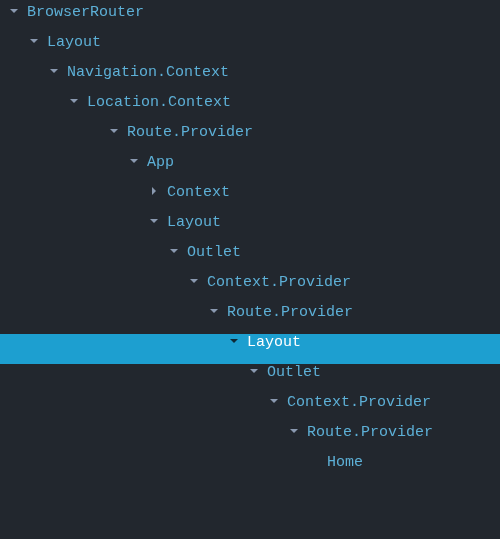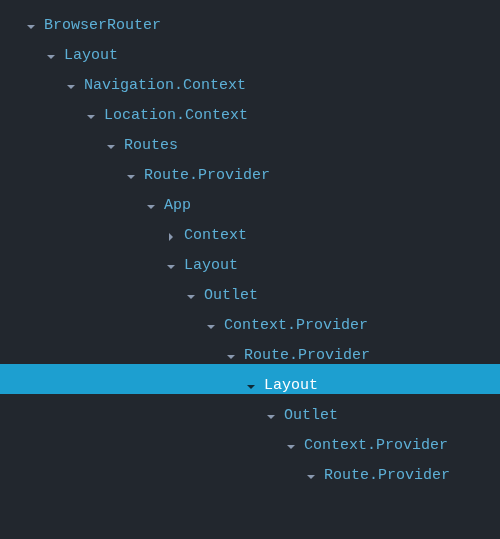--- a/index.html
+++ b/index.html
@@ -12,23 +12,23 @@
       color: #5db0d7;
       font-family: 'Consolas', 'Monaco', 'Courier New', monospace;
       font-size: 15px;
       width: 500px;
       height: 539px;
       overflow: hidden;
       padding-top: 4px;
     }
     .tree-row {
       display: flex;
-      align-items: flex-end;
+      align-items: flex-start;
       height: 30px;
-      padding-left: 24px;
+      padding-left: 7px;
       cursor: pointer;
     }
     .tree-row.selected {
       background: #1d9fd0;
     }
     .tree-row.selected .label {
       color: #ffffff;
     }
     .tree-row.selected .arrow svg {
       fill: #0e2a36;
@@ -93,29 +93,20 @@
     <div class="tree-row">
       <span class="indent" style="width: 60px;"></span>
       <span class="arrow">
         <svg viewBox="0 0 10 10">
           <path d="M1 3 L5 7 L9 3 Z"></path>
         </svg>
       </span>
       <span class="label">Location.Context</span>
     </div>
     <div class="tree-row">
-      <span class="indent" style="width: 80px;"></span>
-      <span class="arrow">
-        <svg viewBox="0 0 10 10">
-          <path d="M1 3 L5 7 L9 3 Z"></path>
-        </svg>
-      </span>
-      <span class="label">Routes</span>
-    </div>
-    <div class="tree-row">
       <span class="indent" style="width: 100px;"></span>
       <span class="arrow">
         <svg viewBox="0 0 10 10">
           <path d="M1 3 L5 7 L9 3 Z"></path>
         </svg>
       </span>
       <span class="label">Route.Provider</span>
     </div>
     <div class="tree-row">
       <span class="indent" style="width: 120px;"></span>
@@ -199,14 +190,19 @@
       <span class="label">Context.Provider</span>
     </div>
     <div class="tree-row">
       <span class="indent" style="width: 280px;"></span>
       <span class="arrow">
         <svg viewBox="0 0 10 10">
           <path d="M1 3 L5 7 L9 3 Z"></path>
         </svg>
       </span>
       <span class="label">Route.Provider</span>
+    </div>
+    <div class="tree-row">
+      <span class="indent" style="width: 300px;"></span>
+      <span class="arrow none"></span>
+      <span class="label">Home</span>
     </div>
   </div>
 
 </body></html>

